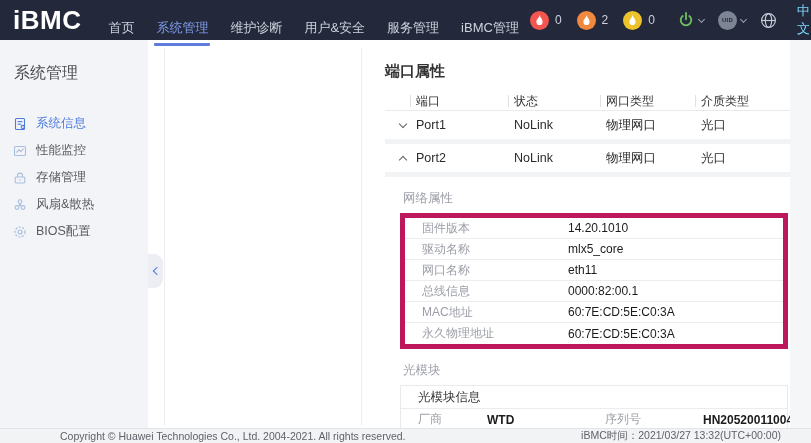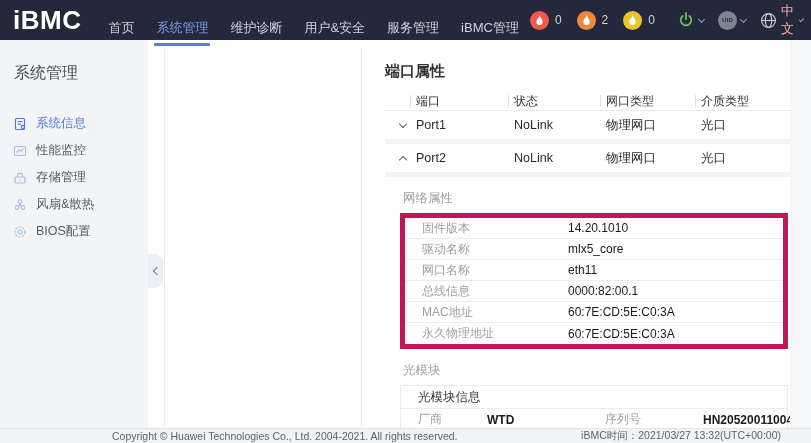--- a/index.html
+++ b/index.html
@@ -38,21 +38,21 @@
   .nav-ctl { display:flex; align-items:center; margin:0 7px; cursor:pointer; color:#c6cad3; }
   .chev-sm {
     width:5px; height:5px; border-right:1px solid #9aa0ad; border-bottom:1px solid #9aa0ad;
     transform:rotate(45deg); margin-left:4px; margin-top:-2px;
   }
   .uid-circle {
     width:19px; height:19px; border-radius:50%; background:#7d8594;
     color:#23293b; font-size:6px; font-weight:bold;
     display:flex; align-items:center; justify-content:center; letter-spacing:.2px;
   }
-  .lang-label { color:#fca5a5; font-size:13px; margin-left:4px; }
+  .lang-label { color:#7dd3fc; font-size:13px; margin-left:20px; }
 
   
   .sidebar {
     position:absolute; top:40px; left:0; width:148px; bottom:15px;
     background:#f3f4f7; z-index:2;
   }
   .sidebar-title { font-size:16px; color:#4a4c52; padding:23px 0 0 14px; }
   .sidebar-menu { margin-top:26px; }
   .sidebar-item {
     display:flex; align-items:center; height:27px; padding-left:13px;
@@ -129,21 +129,21 @@
   .opt-row .opt-label { color:#9b9ea6; padding-left:17px; }
   .opt-row .opt-value { color:#1b1b1b; font-weight:bold; }
   .opt-row .opt-value2 { color:#1b1b1b; font-weight:bold; text-align:right; padding-right:17px; }
 
   
   .footer {
     position:absolute; left:0; right:0; bottom:0; height:15px;
     background:#f2f3f5; border-top:1px solid #e3e4e8;
     display:flex; align-items:center; font-size:10.5px; color:#5f6269; z-index:6;
   }
-  .footer .copyright { margin-left:112px; }
+  .footer .copyright { margin-left:60px; }
   .footer .time { position:absolute; right:30px; }
 
   svg { display:block; }
 </style>
 </head>
 <body>
 
 <div class="navbar">
   <div class="logo">iBMC</div>
 

